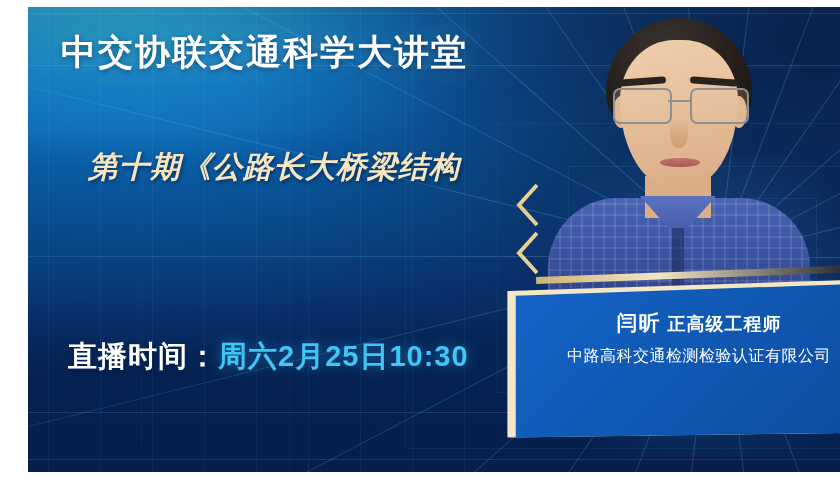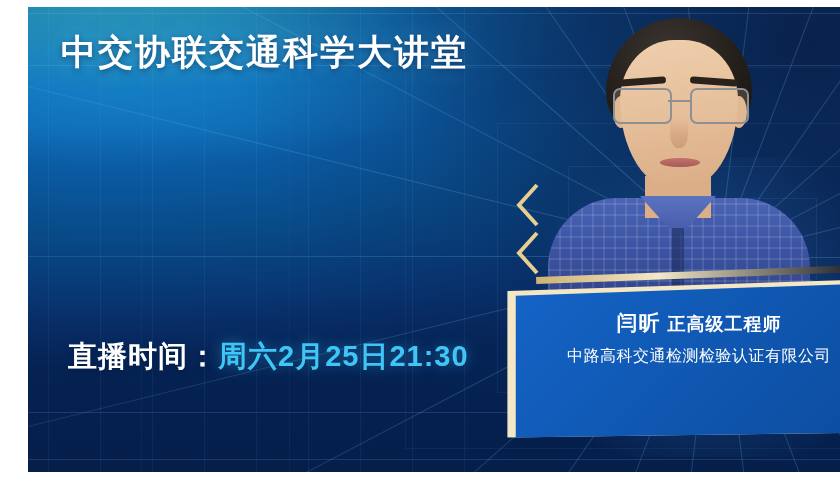--- a/index.html
+++ b/index.html
@@ -198,24 +198,25 @@
     </div>
 
     <svg id="chev" viewBox="0 0 26 96">
       <path d="M22 2 L4 22 L22 42" fill="none" stroke="#e7cf92" stroke-width="4"></path>
       <path d="M22 50 L4 70 L22 90" fill="none" stroke="#e7cf92" stroke-width="4"></path>
     </svg>
 
     <div id="headline">中交协联交通科学大讲堂</div>
 
     <div id="subtitle">
+      <span class="l1">第十期《公路长大桥梁结构</span>
     </div>
 
     <div id="livetime">
-      <span>直播时间：</span><span class="when">周六2月25日21:30</span>
+      <span>直播时间：</span><span class="when">周六2月25日10:30</span>
     </div>
 
     <div id="panel">
       <div class="edge"></div>
       <div class="body"></div>
       <div class="topbar"></div>
       <div class="ptext">
         <div>
           <span class="sp-name">闫昕</span><span class="sp-title">正高级工程师</span>
         </div>

